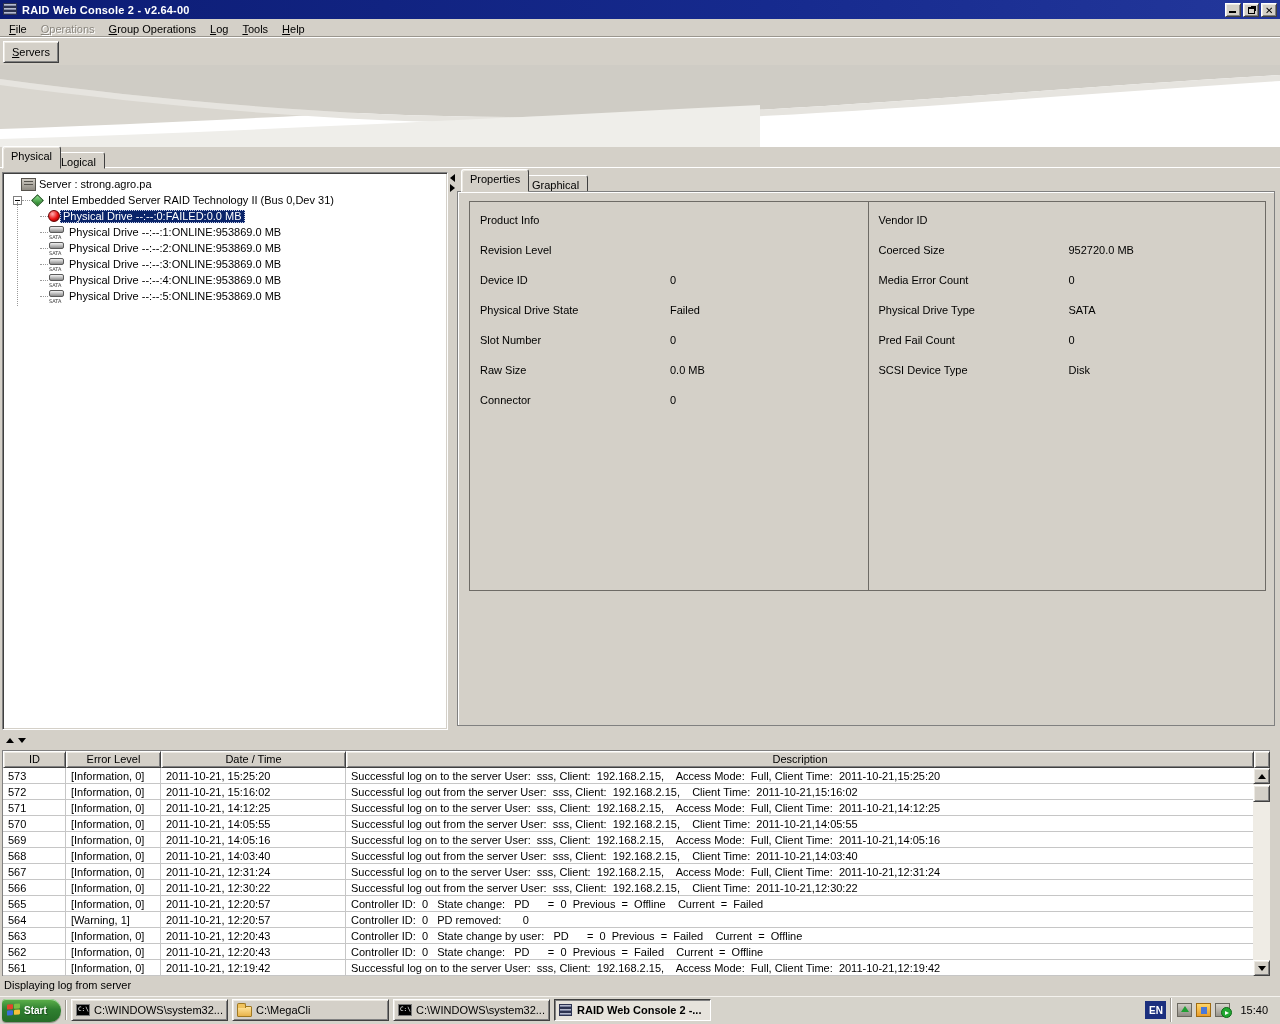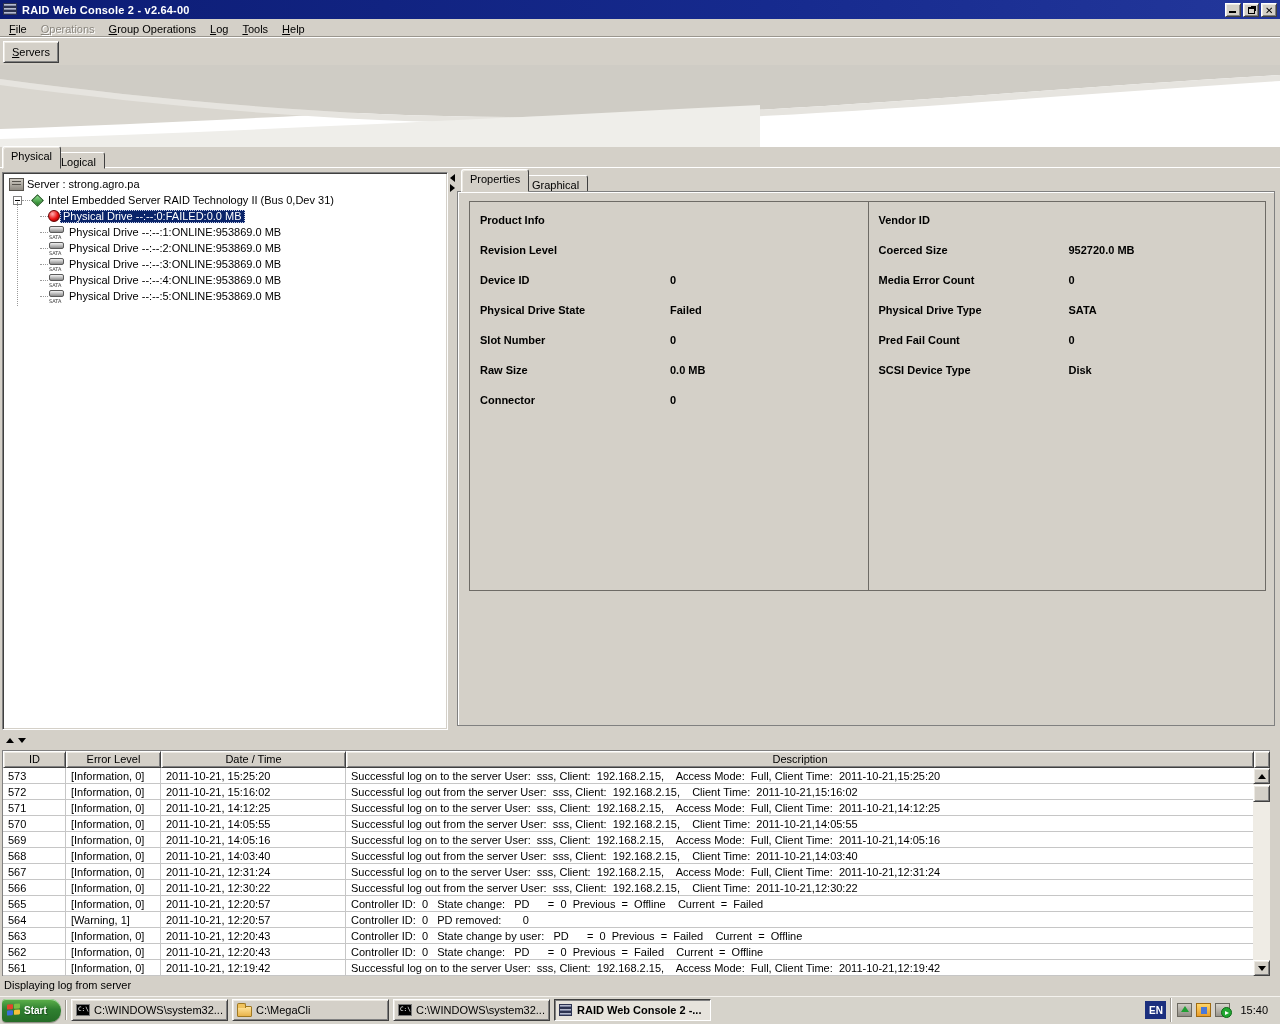--- a/index.html
+++ b/index.html
@@ -64,21 +64,21 @@
   .ball-red { width:12px; height:12px; border-radius:50%; flex:none; background:radial-gradient(circle at 35% 30%, #ffb0b0 0%, #e81010 55%, #7a0000 100%); border:1px solid #600; }
   .sata-icon { width:18px; height:14px; position:relative; flex:none; }
   .sata-icon .platter { position:absolute; left:1px; top:1px; width:15px; height:7px; border-radius:2px; background:linear-gradient(#f2f2f2,#8d8d8d); border:1px solid #5a5a5a; }
   .sata-icon .tag { position:absolute; left:1px; bottom:-1px; font-size:5px; line-height:5px; color:#333; letter-spacing:0; font-family:"DejaVu Sans", sans-serif; }
   .tree-vline { position:absolute; border-left:1px dotted #9a9a9a; width:0; }
   .tree-hstub { width:8px; height:0; border-top:1px dotted #9a9a9a; flex:none; }
 
   
   #right-panel { position:absolute; left:457px; top:1px; width:820px; height:560px; }
   #detail-tabs { position:absolute; left:2px; top:0; height:22px; }
-  #detail-body { position:absolute; left:0; top:21px; right:2px; bottom:4px; background:#d4d0c8; border:1px solid #808080; box-shadow: inset 1px 1px 0 #ffffff; font-weight: bold; }
+  #detail-body { position:absolute; left:0; top:21px; right:2px; bottom:4px; background:#d4d0c8; border:1px solid #808080; box-shadow: inset 1px 1px 0 #ffffff; }
   #prop-box { position:absolute; left:11px; top:9px; width:797px; height:390px; border:1px solid #6e6b66; display:flex; }
   .prop-half { width:50%; height:100%; padding-top:3px; }
   .prop-half + .prop-half { border-left:1px solid #6e6b66; }
   .prop-row { height:30px; display:flex; align-items:center; }
   .prop-label { width:200px; padding-left:10px; }
   .prop-value { flex:1; }
 
   
   #hsplit { position:absolute; left:0; top:733px; width:1280px; height:12px; background:#d4d0c8; display:flex; align-items:center; padding-left:5px; gap:3px; }
 
@@ -182,21 +182,21 @@
 
 <div id="tabstrip">
   <div class="edge"></div>
 <div class="tab active" style="left: 2px;">Physical</div>
     <div class="tab back" style="left: 52px;">Logical</div>
   </div>
 
 <div id="main">
   <div id="tree-panel" class="sunken">
     <div id="tree" style="padding-top:3px;">
-        <div class="tree-row" style="padding-left: 6px;">
+        <div class="tree-row" style="padding-left: 18px;">
           <span class="server-icon"></span>
           <span class="tree-label">Server : strong.agro.pa</span>
         </div>
         <div class="tree-row" style="padding-left: 10px;">
           <span class="expander"></span>
           <span class="tree-hstub"></span>
           <span class="ctrl-icon"></span>
           <span class="tree-label">Intel Embedded Server RAID Technology II (Bus 0,Dev 31)</span>
         </div>
         <div class="tree-row selected" style="padding-left: 37px;">

